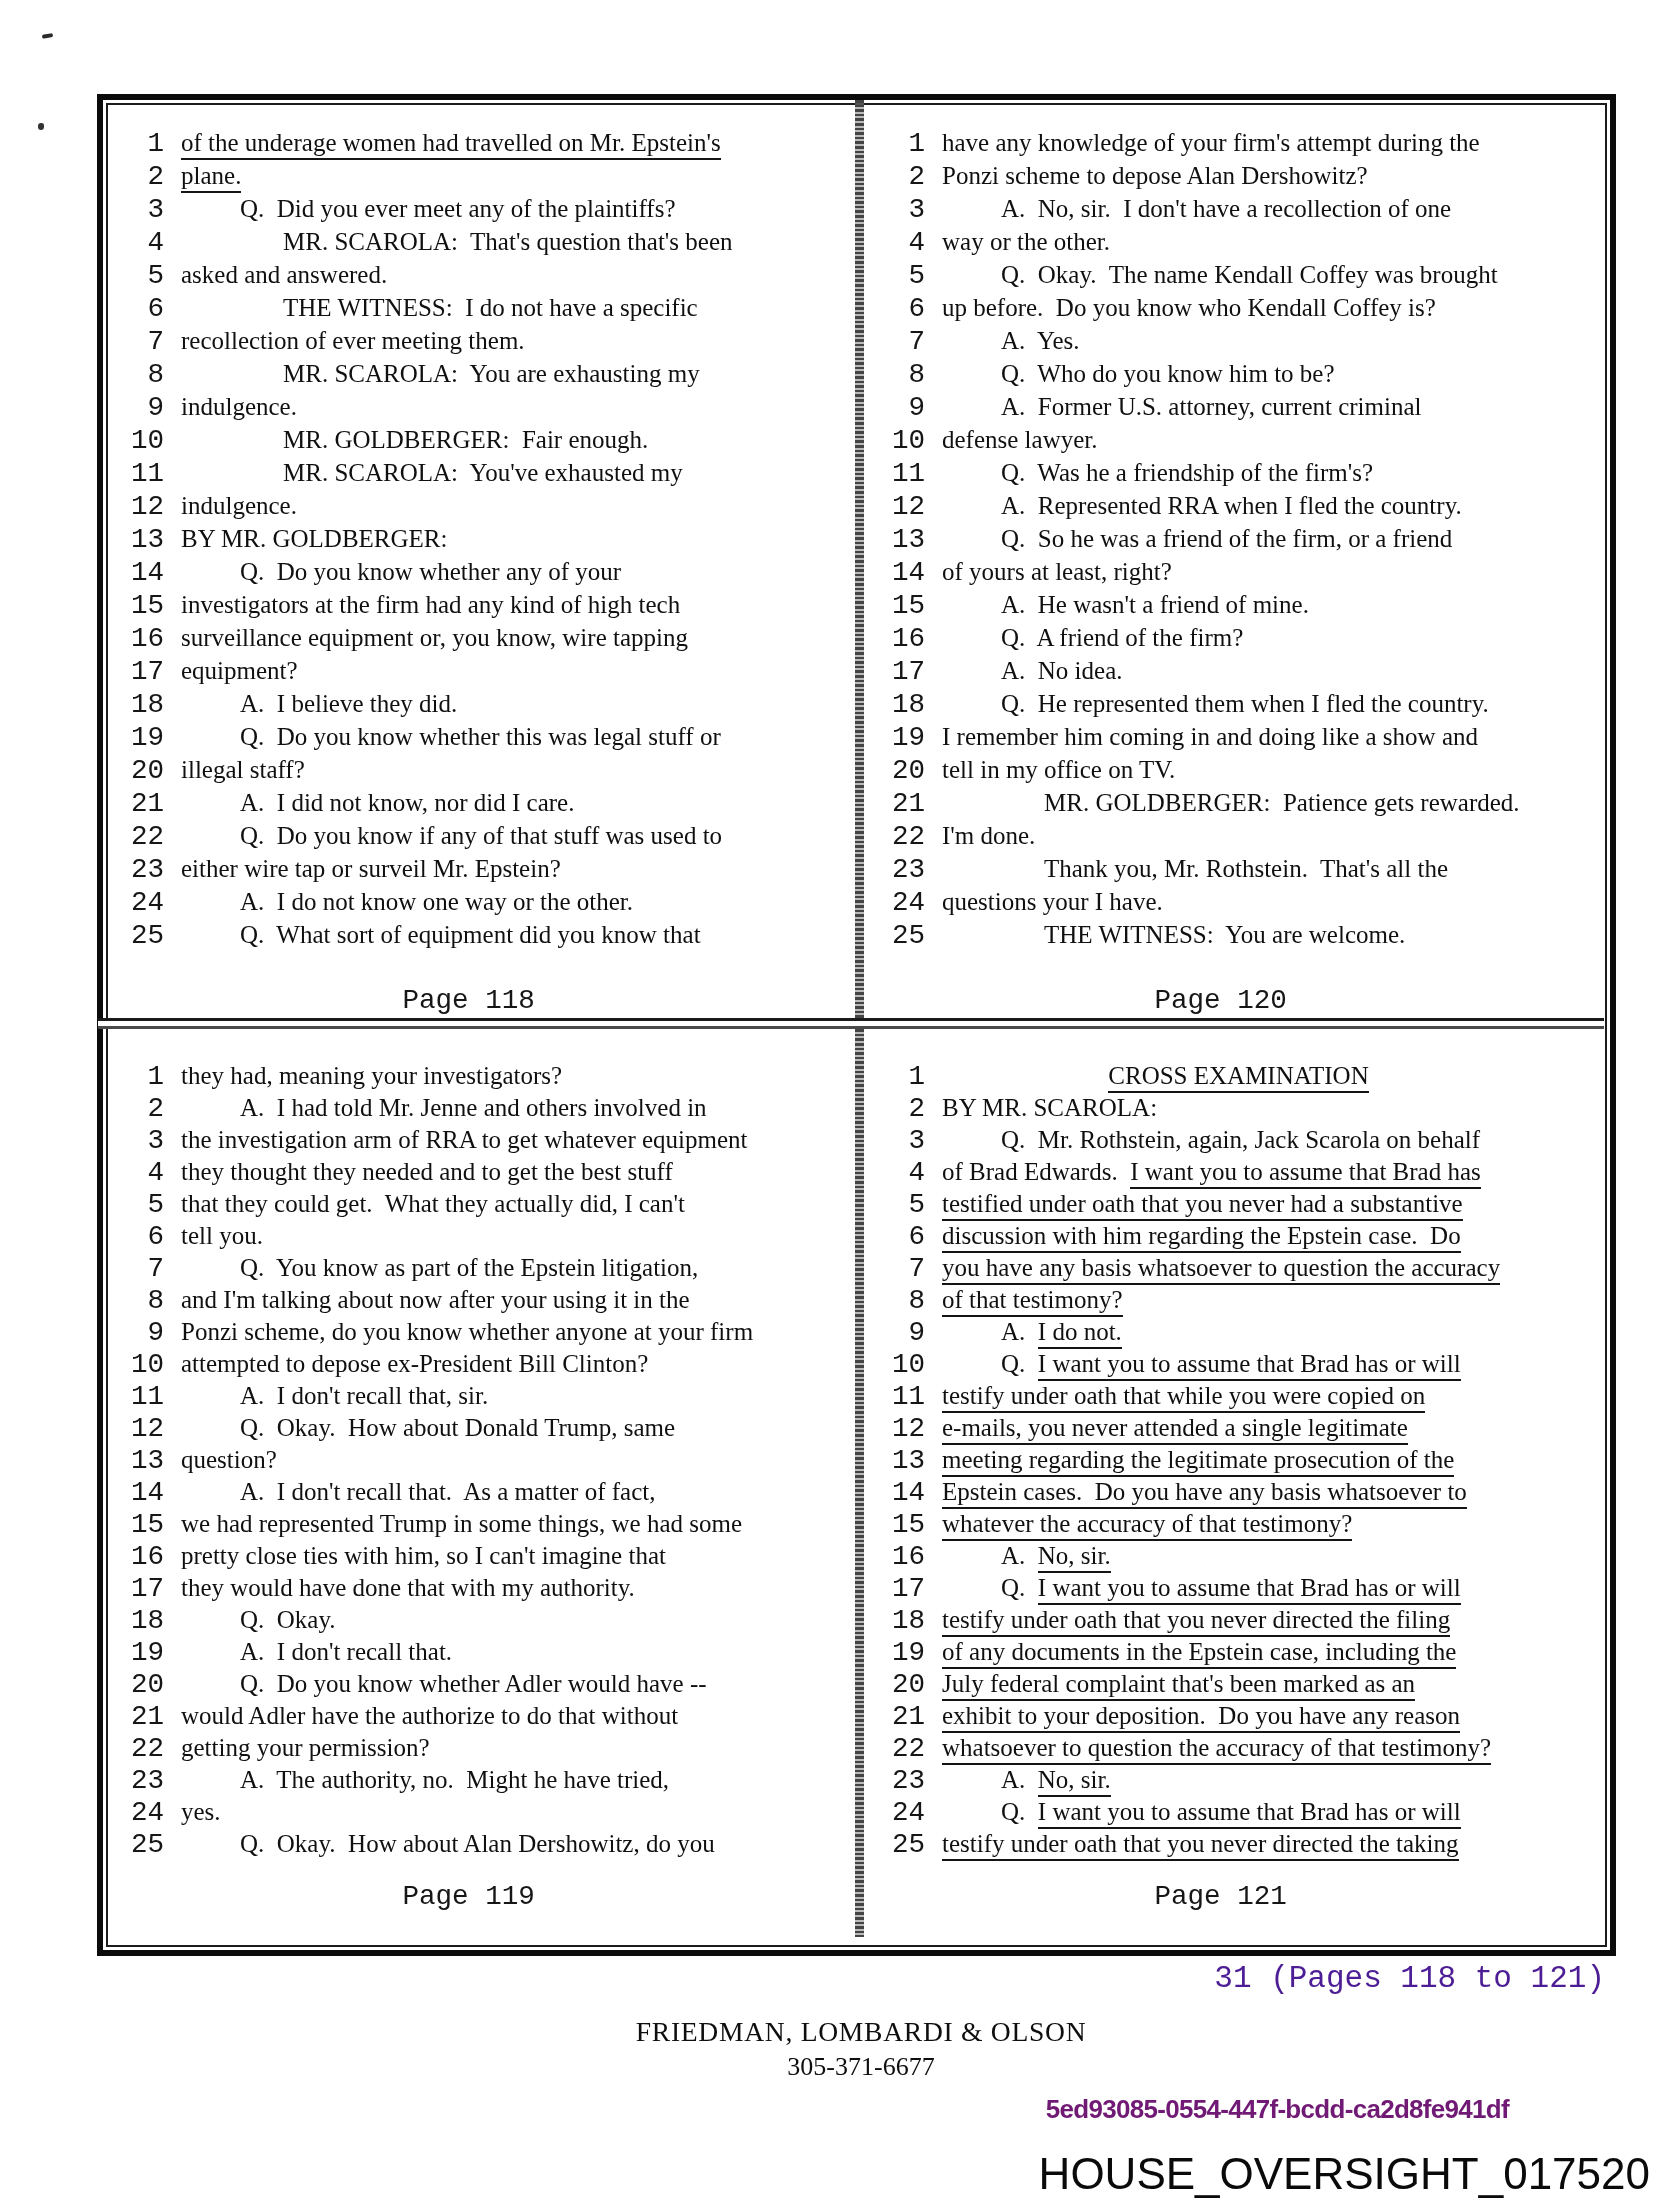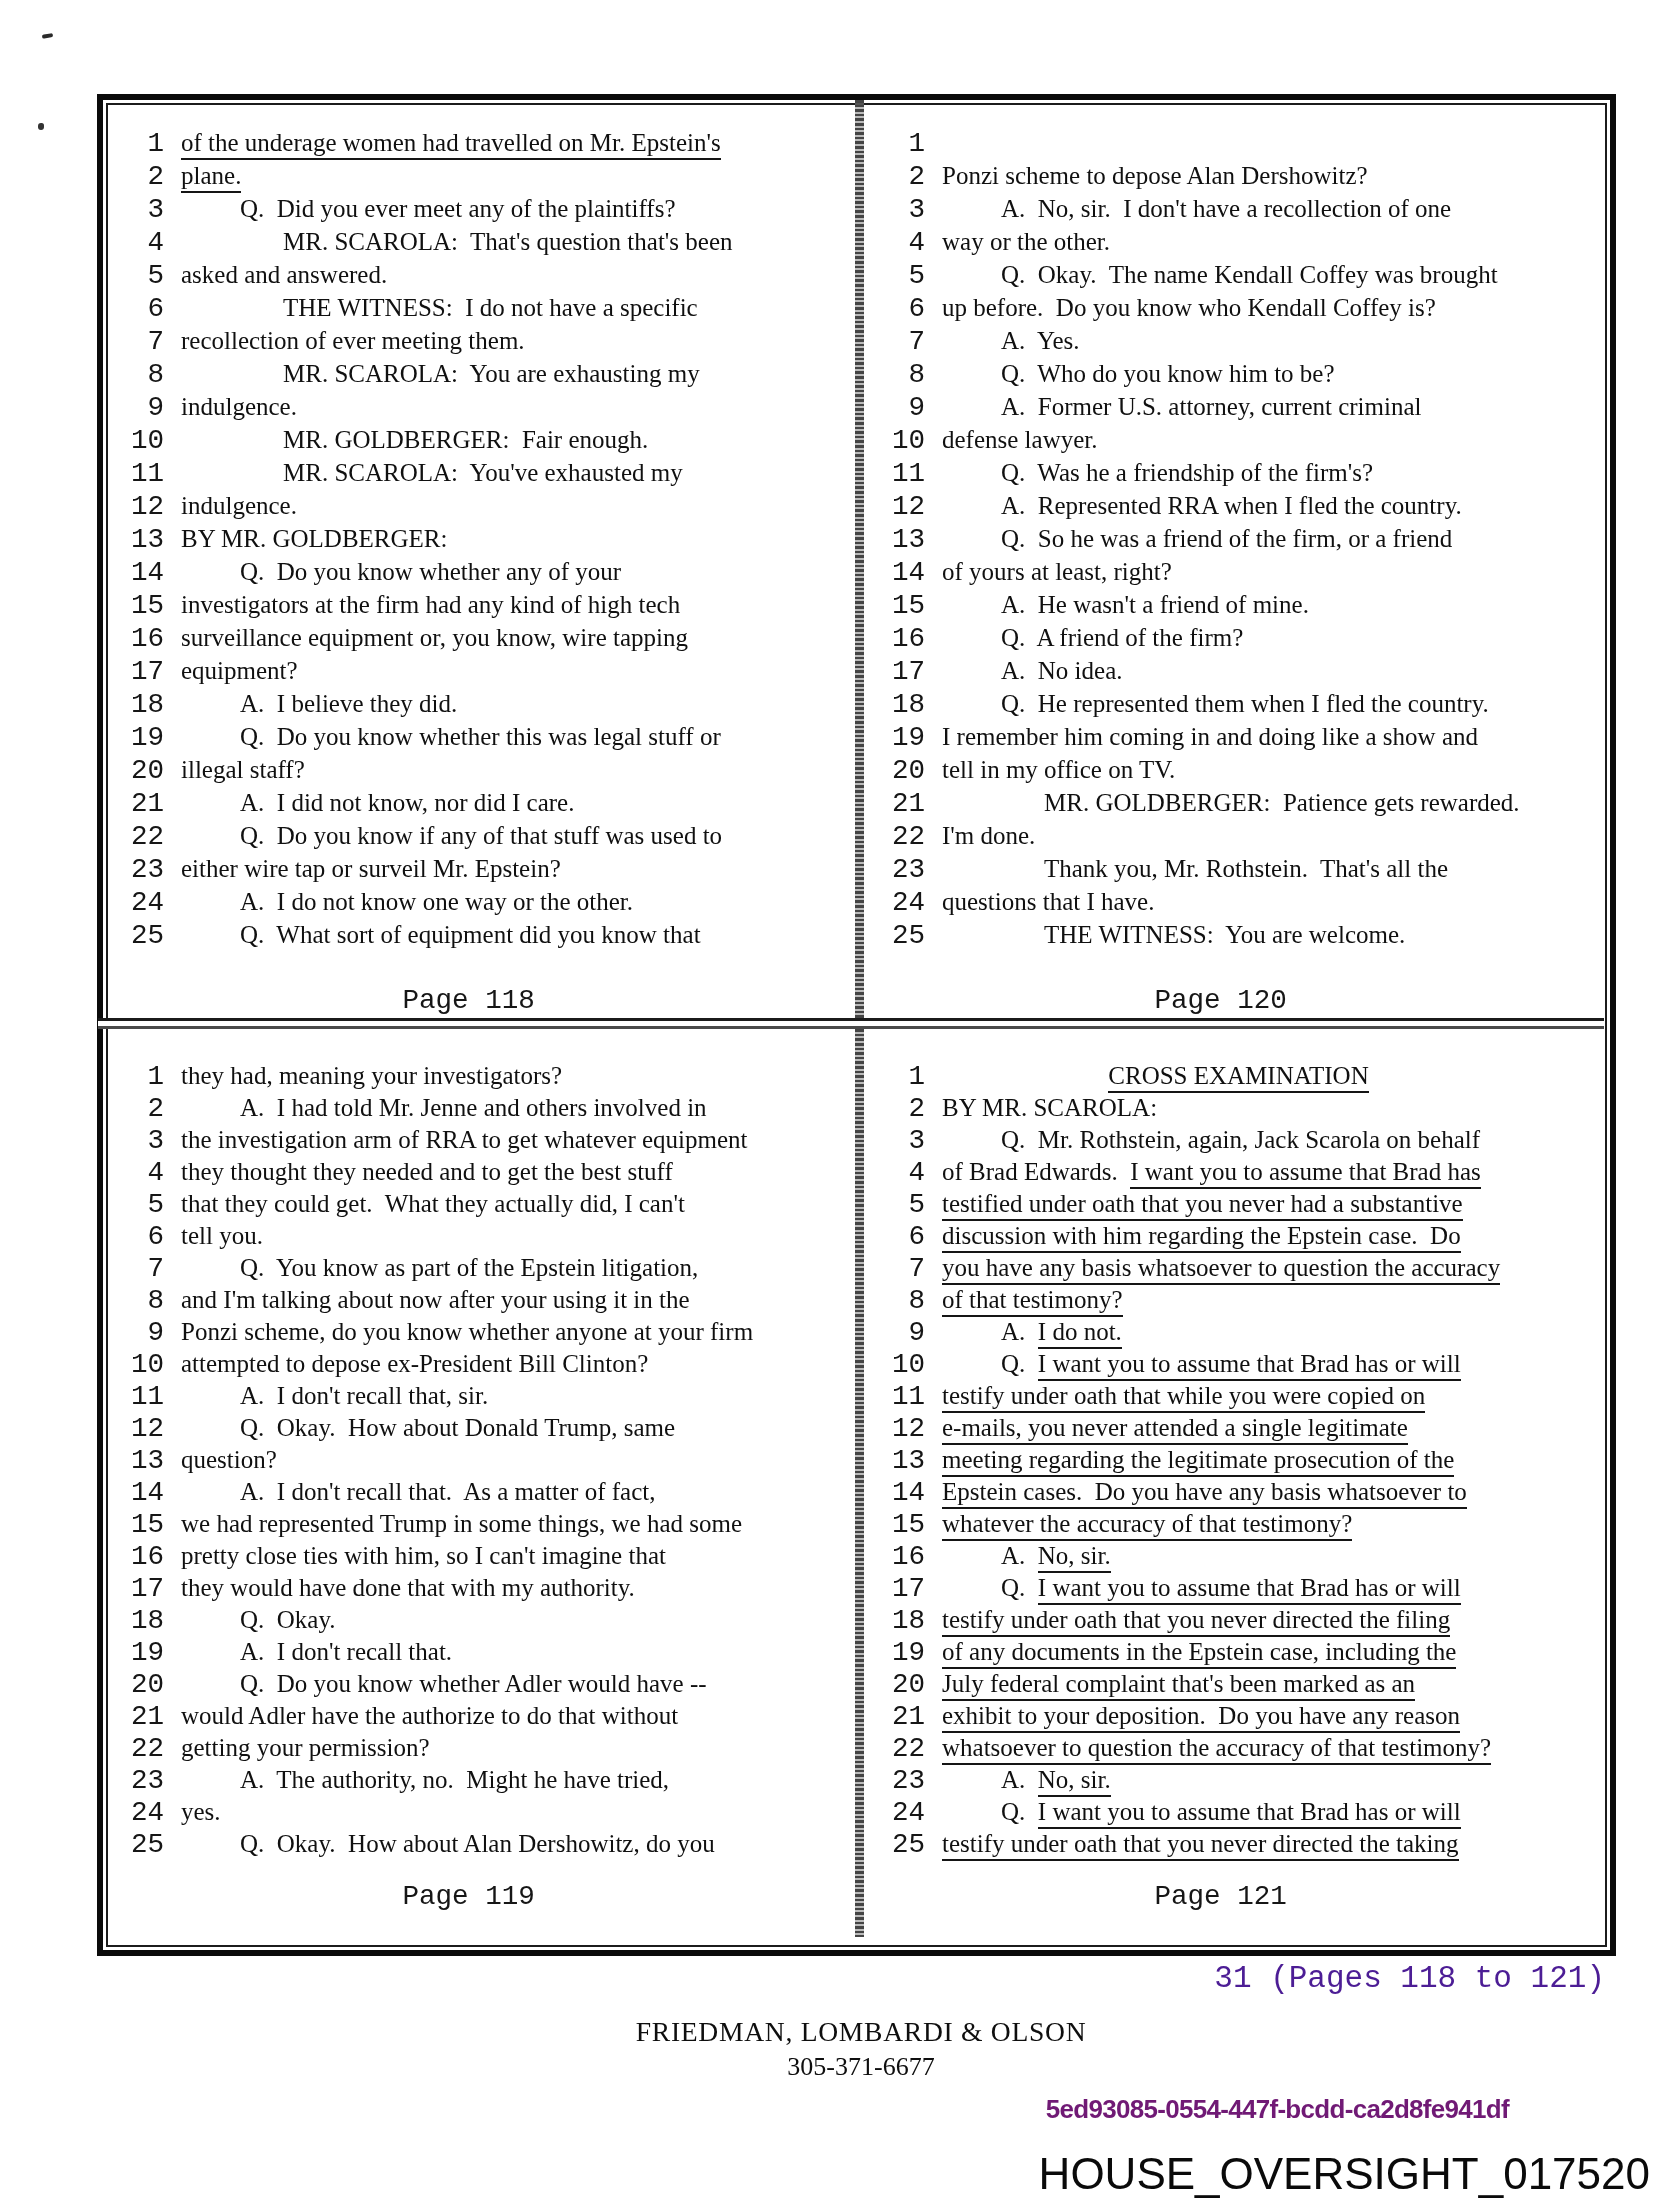--- a/index.html
+++ b/index.html
@@ -163,20 +163,21 @@
           <div class="txt i1"><span>Q.  What sort of equipment did you know that</span></div>
         </div>
       </div>
     <div class="page-label">Page 118</div>
   </div>
 
   <div class="quad q1">
     <div>
         <div class="row">
           <span class="num">1</span>
+          <div class="txt i0"><span>have any knowledge of your firm's attempt during the</span></div>
         </div>
         <div class="row">
           <span class="num">2</span>
           <div class="txt i0"><span>Ponzi scheme to depose Alan Dershowitz?</span></div>
         </div>
         <div class="row">
           <span class="num">3</span>
           <div class="txt i1"><span>A.  No, sir.  I don't have a recollection of one</span></div>
         </div>
         <div class="row">
@@ -254,21 +255,21 @@
         <div class="row">
           <span class="num">22</span>
           <div class="txt i0"><span>I'm done.</span></div>
         </div>
         <div class="row">
           <span class="num">23</span>
           <div class="txt i2"><span>Thank you, Mr. Rothstein.  That's all the</span></div>
         </div>
         <div class="row">
           <span class="num">24</span>
-          <div class="txt i0"><span>questions that I have.</span></div>
+          <div class="txt i0"><span>questions your I have.</span></div>
         </div>
         <div class="row">
           <span class="num">25</span>
           <div class="txt i2"><span>THE WITNESS:  You are welcome.</span></div>
         </div>
       </div>
     <div class="page-label">Page 120</div>
   </div>
 
   <div class="quad q2">

